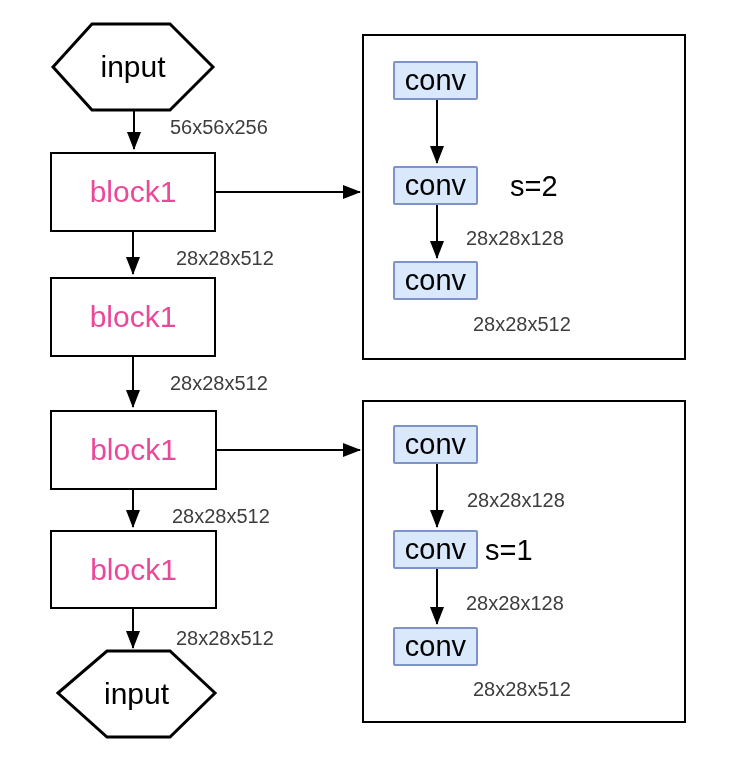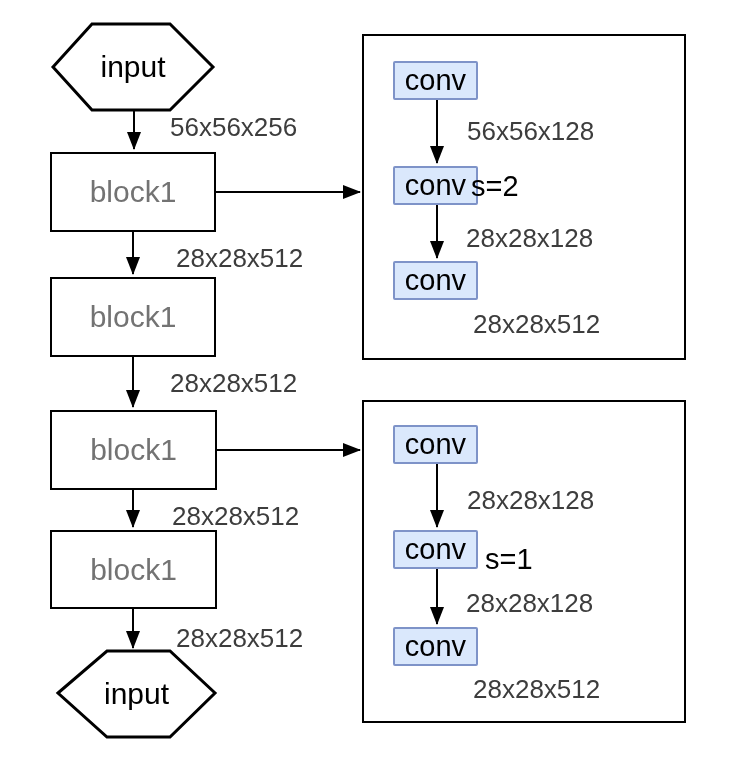--- a/index.html
+++ b/index.html
@@ -5,34 +5,34 @@
   html,body{margin:0;padding:0;background:#ffffff;}
   .canvas{
     position:relative;width:738px;height:763px;background:#ffffff;
     font-family:Liberation Sans, sans-serif;overflow:hidden;
   }
   .canvas svg{position:absolute;left:0;top:0;}
   .box{
     position:absolute;background:#ffffff;border:2px solid #000000;
     box-sizing:border-box;display:flex;align-items:center;justify-content:center;
   }
-  .block{font-size:30px;color:#737373;}
+  .block{font-size:30px;color:#ec4899;}
   .panel{
     position:absolute;border:2px solid #000000;box-sizing:border-box;
     background:transparent;
   }
   .conv{
     position:absolute;width:85px;height:39px;border:2px solid #4c1d95;
     background:#dae8fc;box-sizing:border-box;border-radius:2px;
     display:flex;align-items:center;justify-content:center;
     font-size:29px;color:#000000;
   }
   .dim{
     position:absolute;height:36px;display:flex;align-items:center;
-    font-size:26px;color:#3d3d3d;white-space:nowrap;
+    font-size:20px;color:#3d3d3d;white-space:nowrap;
   }
   .stride{
     position:absolute;height:36px;display:flex;align-items:center;
     font-size:29px;color:#000000;white-space:nowrap;
   }
   .hexlabel{
     position:absolute;display:flex;align-items:center;justify-content:center;
     font-size:30px;color:#000000;
   }
 </style>
@@ -86,39 +86,38 @@
   <div class="dim" style="left: 170px; top: 109px; color: rgb(61, 61, 61);">56x56x256</div>
   <div class="dim" style="left: 176px; top: 240px; color: rgb(61, 61, 61);">28x28x512</div>
   <div class="dim" style="left: 170px; top: 365px; color: rgb(61, 61, 61);">28x28x512</div>
   <div class="dim" style="left: 172px; top: 498px; color: rgb(61, 61, 61);">28x28x512</div>
   <div class="dim" style="left: 176px; top: 620px; color: rgb(61, 61, 61);">28x28x512</div>
 
   <div class="panel" style="left:362px;top:34px;width:324px;height:326px;"></div>
   <div class="conv" style="left: 393px; top: 61px; background: rgb(218, 232, 252); border-color: rgb(126, 147, 200);">
     <span>conv</span>
   </div>
-  <div class="dim" style="left: 467px; top: 113px; color: rgb(61, 61, 61);">56x56x128</div>
   <div class="conv" style="left: 393px; top: 166px; background: rgb(218, 232, 252); border-color: rgb(126, 147, 200);">
     <span>conv</span>
   </div>
-  <div class="stride" style="left:471px;top:168px;">s=2</div>
+  <div class="stride" style="left:510px;top:168px;">s=2</div>
   <div class="dim" style="left: 466px; top: 220px; color: rgb(61, 61, 61);">28x28x128</div>
   <div class="conv" style="left: 393px; top: 261px; background: rgb(218, 232, 252); border-color: rgb(126, 147, 200);">
     <span>conv</span>
   </div>
   <div class="dim" style="left: 473px; top: 306px; color: rgb(61, 61, 61);">28x28x512</div>
 
   <div class="panel" style="left:362px;top:400px;width:324px;height:323px;"></div>
   <div class="conv" style="left: 393px; top: 425px; background: rgb(218, 232, 252); border-color: rgb(126, 147, 200);">
     <span>conv</span>
   </div>
   <div class="dim" style="left: 467px; top: 482px; color: rgb(61, 61, 61);">28x28x128</div>
   <div class="conv" style="left: 393px; top: 530px; background: rgb(218, 232, 252); border-color: rgb(126, 147, 200);">
     <span>conv</span>
   </div>
-  <div class="stride" style="left:485px;top:532px;margin-top:9px;">s=1</div>
+  <div class="stride" style="left:485px;top:532px;">s=1</div>
   <div class="dim" style="left: 466px; top: 585px; color: rgb(61, 61, 61);">28x28x128</div>
   <div class="conv" style="left: 393px; top: 627px; background: rgb(218, 232, 252); border-color: rgb(126, 147, 200);">
     <span>conv</span>
   </div>
   <div class="dim" style="left: 473px; top: 671px; color: rgb(61, 61, 61);">28x28x512</div>
 
 </div>
 
 </body></html>

